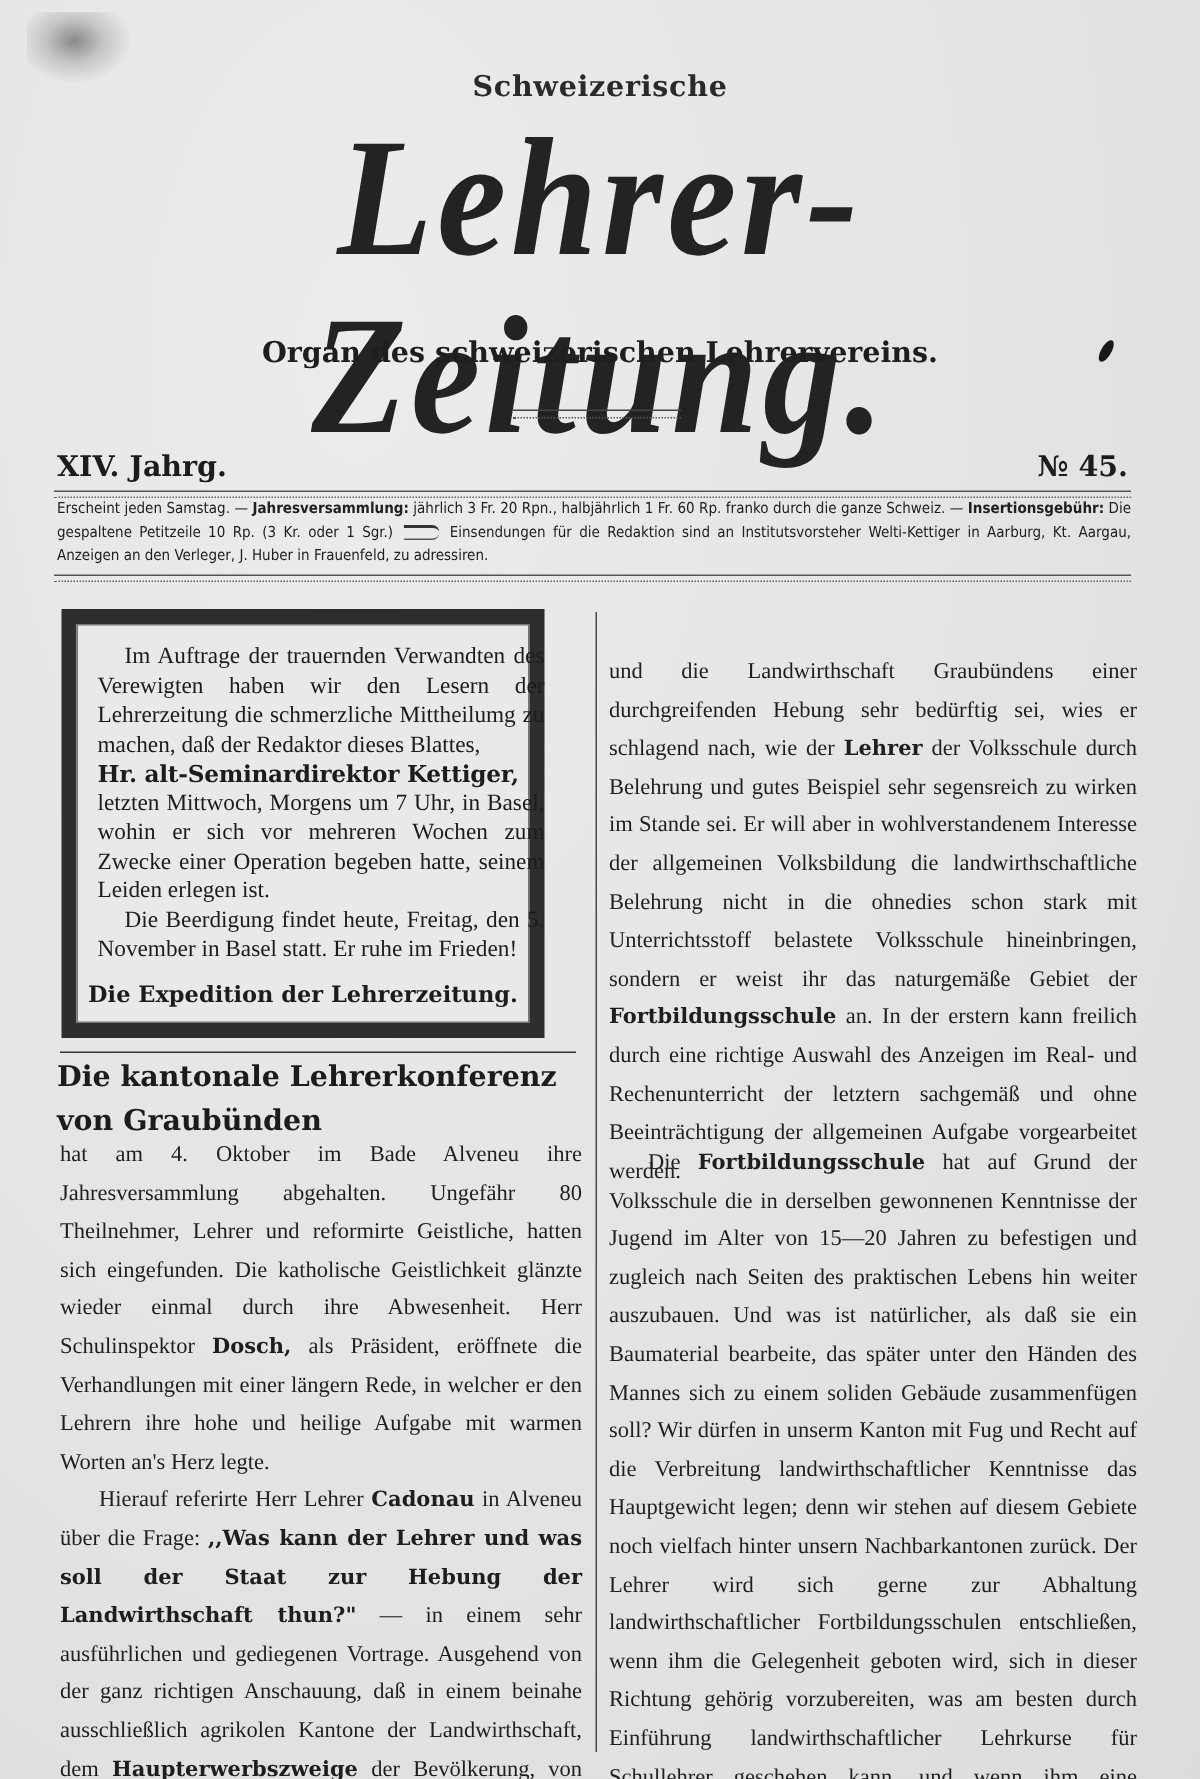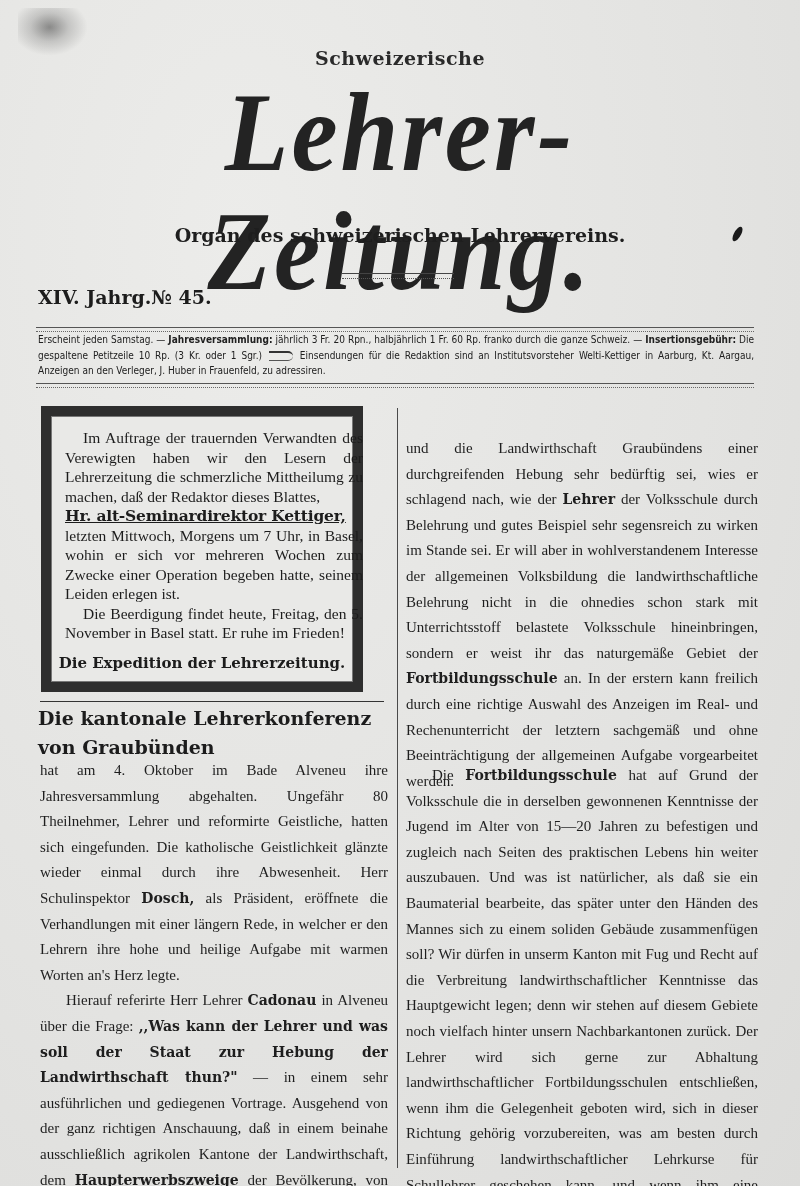--- a/index.html
+++ b/index.html
@@ -21,22 +21,22 @@
       font-family: "Liberation Serif", "DejaVu Serif", serif; font-style: italic; font-weight: bold;
       font-size: 104px; line-height: 110px; letter-spacing: 3px; color: #232323;
       transform: scaleY(1.08); }
   .subtitle { position: absolute; top: 224px; left: 0; width: 800px; text-align: center;
       font-family: "DejaVu Serif", serif; font-weight: bold; font-size: 19px; color: #1e1e1e; }
   .squiggle { position: absolute; top: 273px; left: 342px; width: 112px; height: 4px;
       border-top: 1px solid #444; border-bottom: 1px dotted #555; }
   .ink-mark { position: absolute; top: 226px; left: 734px; width: 7px; height: 16px; background: #1a1a1a;
       border-radius: 60% 40% 60% 40%; transform: rotate(25deg); }
 
-  .dateline { position: absolute; top: 284px; left: 38px; width: 714px; height: 26px;
-      display: flex; justify-content: flex-start; align-items: center; }
+  .dateline { position: absolute; top: 298px; left: 38px; width: 714px; height: 26px;
+      display: flex; justify-content: space-between; align-items: center; }
   .dateline .year { font-family: "DejaVu Serif", serif; font-weight: bold; font-size: 19px; }
   .dateline .date { font-family: "Liberation Serif", serif; font-size: 18px; }
   .dateline .num { font-family: "DejaVu Serif", serif; font-weight: bold; font-size: 19px; }
 
   .rule-wavy { position: absolute; left: 36px; width: 718px; height: 3px;
       border-top: 1px solid #555; border-bottom: 1px dotted #666; }
 
   .info { position: absolute; top: 332px; left: 38px; width: 716px;
       font-family: "DejaVu Sans Condensed", "DejaVu Sans", sans-serif; font-size: 10px; line-height: 15.5px;
       text-align: justify; color: #202020; }
@@ -47,21 +47,21 @@
   .col-divider { position: absolute; left: 397px; top: 408px; width: 1px; height: 760px; background: #4a4a4a; }
 
   .notice-box { position: absolute; left: 41px; top: 406px; width: 322px; height: 286px;
       border: 10px solid #2e2e2e; box-sizing: border-box;
       box-shadow: inset 0 0 0 1px #777; background: #e9e9e7; }
   .notice-text { position: absolute; left: 14px; top: 12px; width: 298px;
       font-family: "Liberation Serif", "DejaVu Serif", serif; font-size: 15.5px; line-height: 19.5px;
       text-align: justify; color: #1c1c1c; }
   .notice-text p { margin: 0; text-indent: 18px; }
   .notice-text .bold-name { display: block; font-family: "DejaVu Serif", serif; font-weight: bold;
-      font-size: 15.5px; text-indent: 0; letter-spacing: -.2px; text-decoration: underline; }
+      font-size: 15.5px; text-indent: 0; letter-spacing: -.2px; }
   .notice-sign { position: absolute; left: 0; width: 100%; bottom: 10px; text-align: center;
       font-family: "DejaVu Serif", serif; font-weight: bold; font-size: 15px; }
 
   .rule-thin { position: absolute; left: 40px; top: 701px; width: 344px; height: 1px; background: #333; }
 
   .col { position: absolute; font-family: "Liberation Serif", "DejaVu Serif", serif;
       font-size: 15px; line-height: 25.6px; text-align: justify; color: #1e1e1e; }
   .col p { margin: 0; }
   .col .indent { text-indent: 26px; }
   .col b { font-family: "DejaVu Serif", serif; font-weight: bold; font-size: 14px; }

